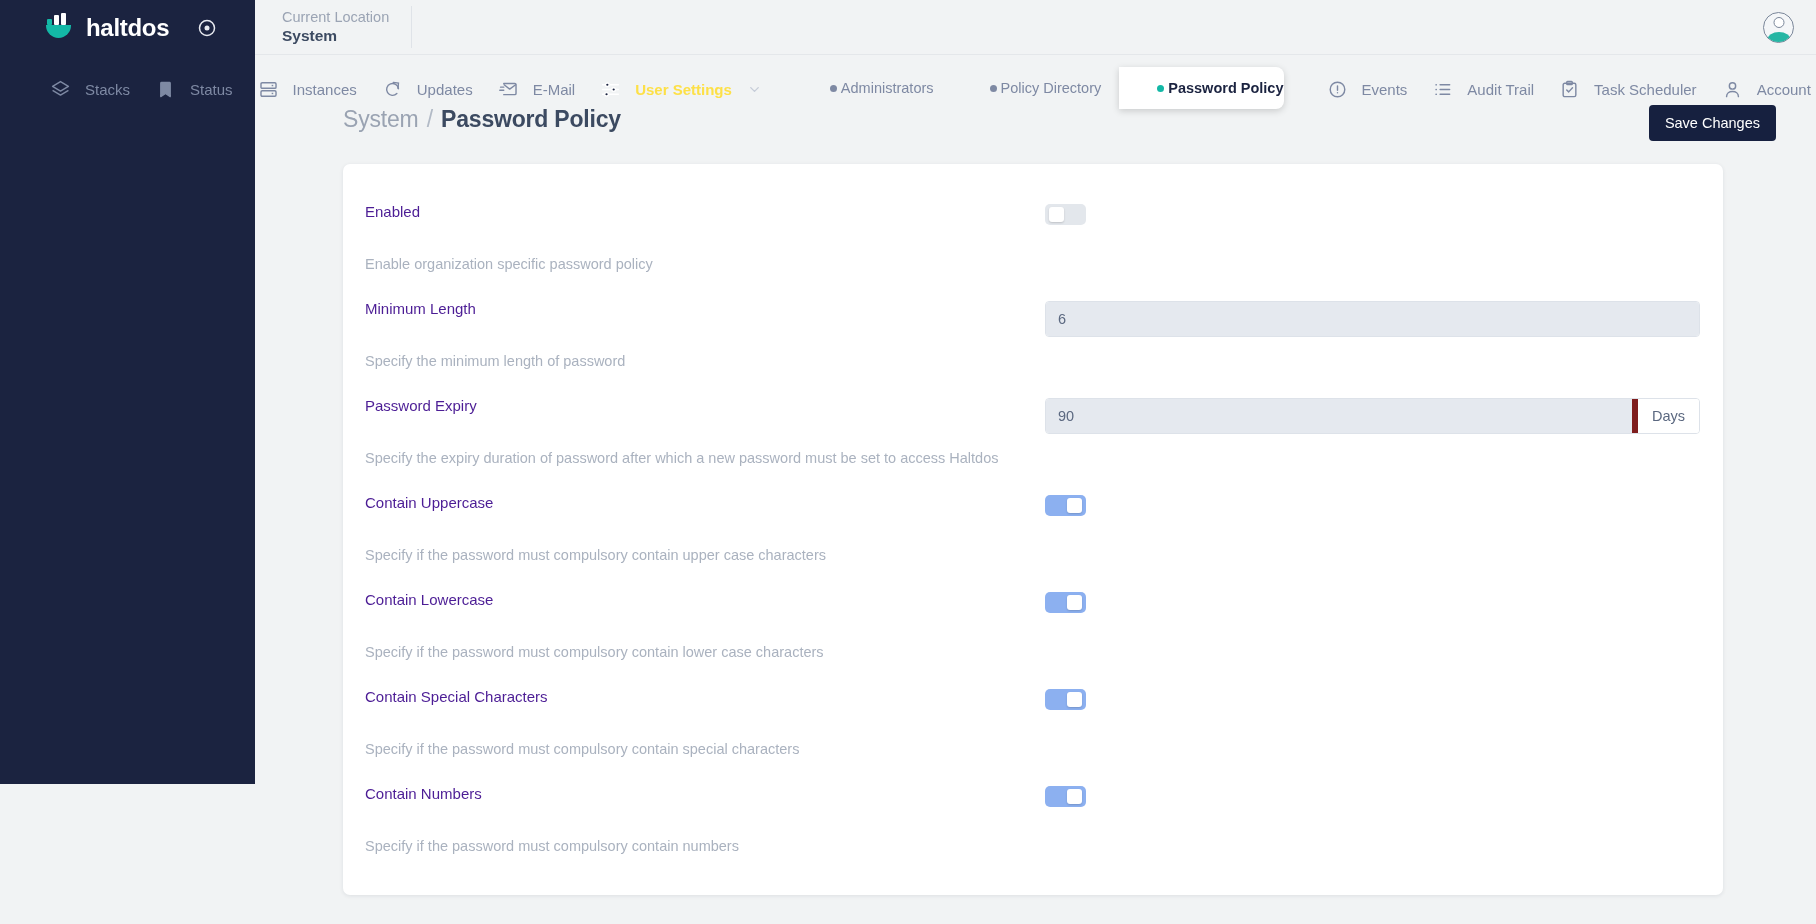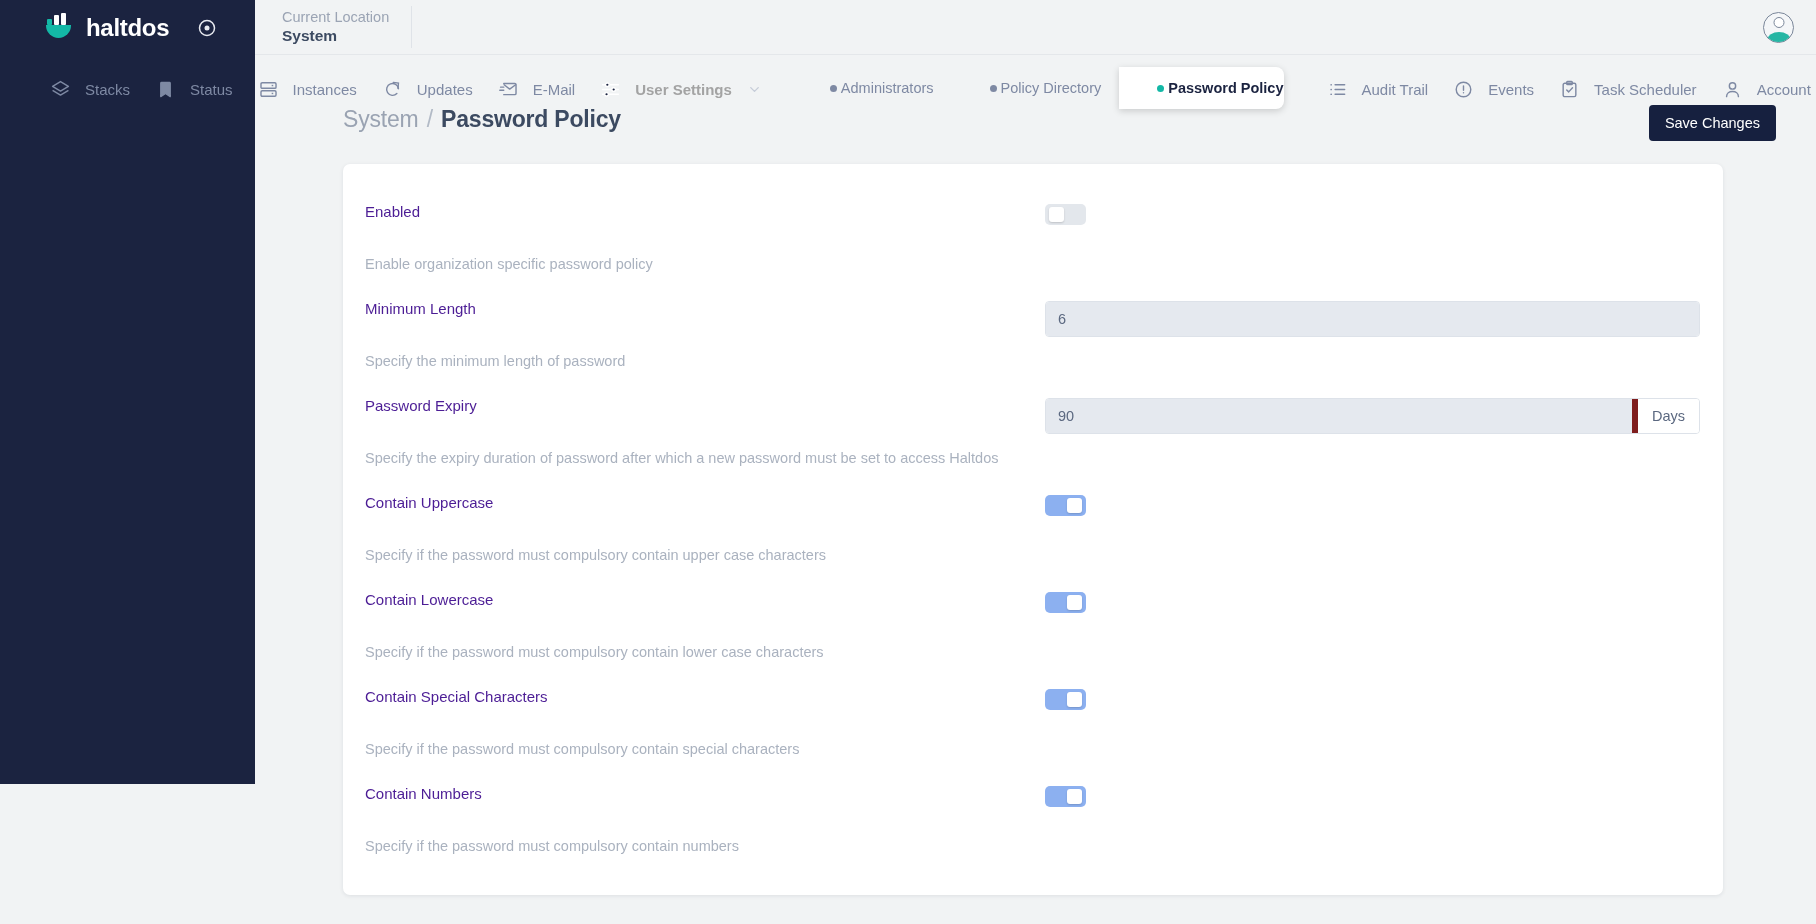--- a/index.html
+++ b/index.html
@@ -104,21 +104,21 @@
   }
   .nav-item .nav-ico {
     width: 19px;
     height: 19px;
     display: flex;
     align-items: center;
     justify-content: center;
     flex: 0 0 19px;
   }
   .nav-item.expanded {
-    color: #a3a3a3;
+    color: #fde047;
     font-weight: bold;
     text-align: right;
   }
   .nav-item.expanded .nav-ico svg { stroke: #ffffff; }
   .chev {
     margin-left: auto;
     margin-right: 30px;
     display: flex;
     align-items: center;
   }
@@ -462,45 +462,45 @@
         <span>Policy Directory</span>
       </div>
 
       <div class="sub-item active">
         <span class="sub-dot"></span>
         <span>Password Policy</span>
       </div>
 
       <div class="nav-item">
         <span class="nav-ico">
+          <svg width="19" height="19" viewBox="0 0 24 24" fill="none" stroke="#7e89a3" stroke-width="1.8" stroke-linecap="round">
+            <circle cx="12" cy="12" r="9.2"></circle>
+            <line x1="12" y1="7.5" x2="12" y2="13"></line>
+            <circle cx="12" cy="16.2" r="0.9" fill="#7e89a3" stroke="none"></circle>
+          </svg>
+        </span>
+        <span>Events</span>
+      </div>
+
+      <div class="nav-item">
+        <span class="nav-ico">
           <svg width="19" height="19" viewBox="0 0 24 24" fill="none" stroke="#7e89a3" stroke-width="1.9" stroke-linecap="round">
             <line x1="9" y1="6" x2="21" y2="6"></line>
             <line x1="9" y1="12" x2="21" y2="12"></line>
             <line x1="9" y1="18" x2="21" y2="18"></line>
             <circle cx="4" cy="6" r="1.1" fill="#7e89a3" stroke="none"></circle>
             <circle cx="4" cy="12" r="1.1" fill="#7e89a3" stroke="none"></circle>
             <circle cx="4" cy="18" r="1.1" fill="#7e89a3" stroke="none"></circle>
           </svg>
         </span>
         <span>Audit Trail</span>
       </div>
 
       <div class="nav-item">
         <span class="nav-ico">
-          <svg width="19" height="19" viewBox="0 0 24 24" fill="none" stroke="#7e89a3" stroke-width="1.8" stroke-linecap="round">
-            <circle cx="12" cy="12" r="9.2"></circle>
-            <line x1="12" y1="7.5" x2="12" y2="13"></line>
-            <circle cx="12" cy="16.2" r="0.9" fill="#7e89a3" stroke="none"></circle>
-          </svg>
-        </span>
-        <span>Events</span>
-      </div>
-
-      <div class="nav-item">
-        <span class="nav-ico">
           <svg width="19" height="19" viewBox="0 0 24 24" fill="none" stroke="#7e89a3" stroke-width="1.8" stroke-linecap="round" stroke-linejoin="round">
             <rect x="4" y="4" width="16" height="17" rx="2"></rect>
             <rect x="8.5" y="1.8" width="7" height="4" rx="1"></rect>
             <polyline points="8.5 12.5 11 15 15.8 9.8"></polyline>
           </svg>
         </span>
         <span>Task Scheduler</span>
       </div>
 
       <div class="nav-item">

